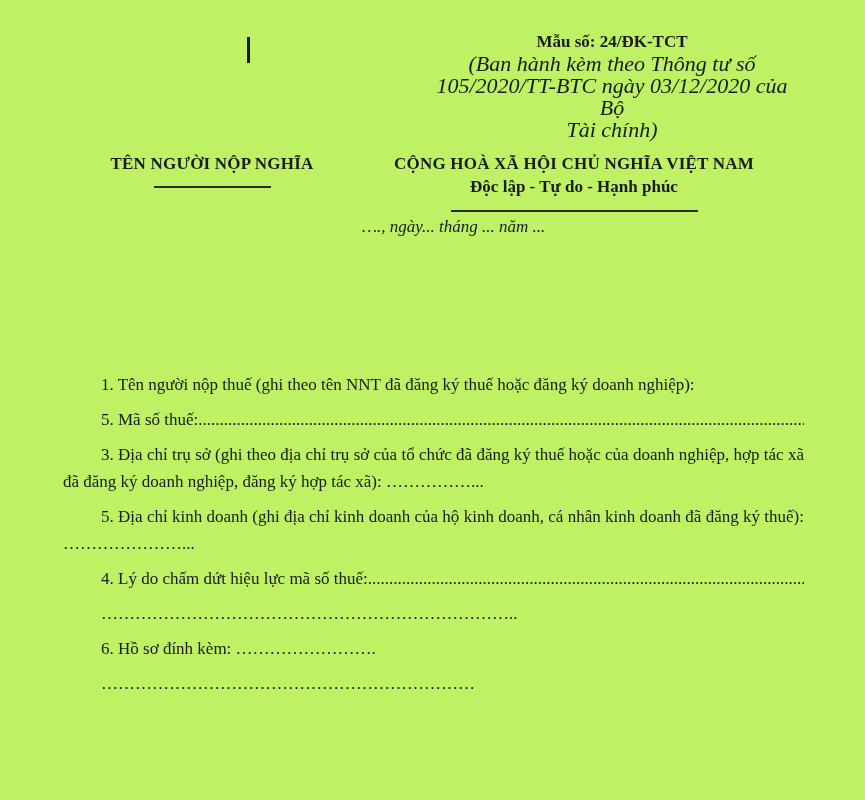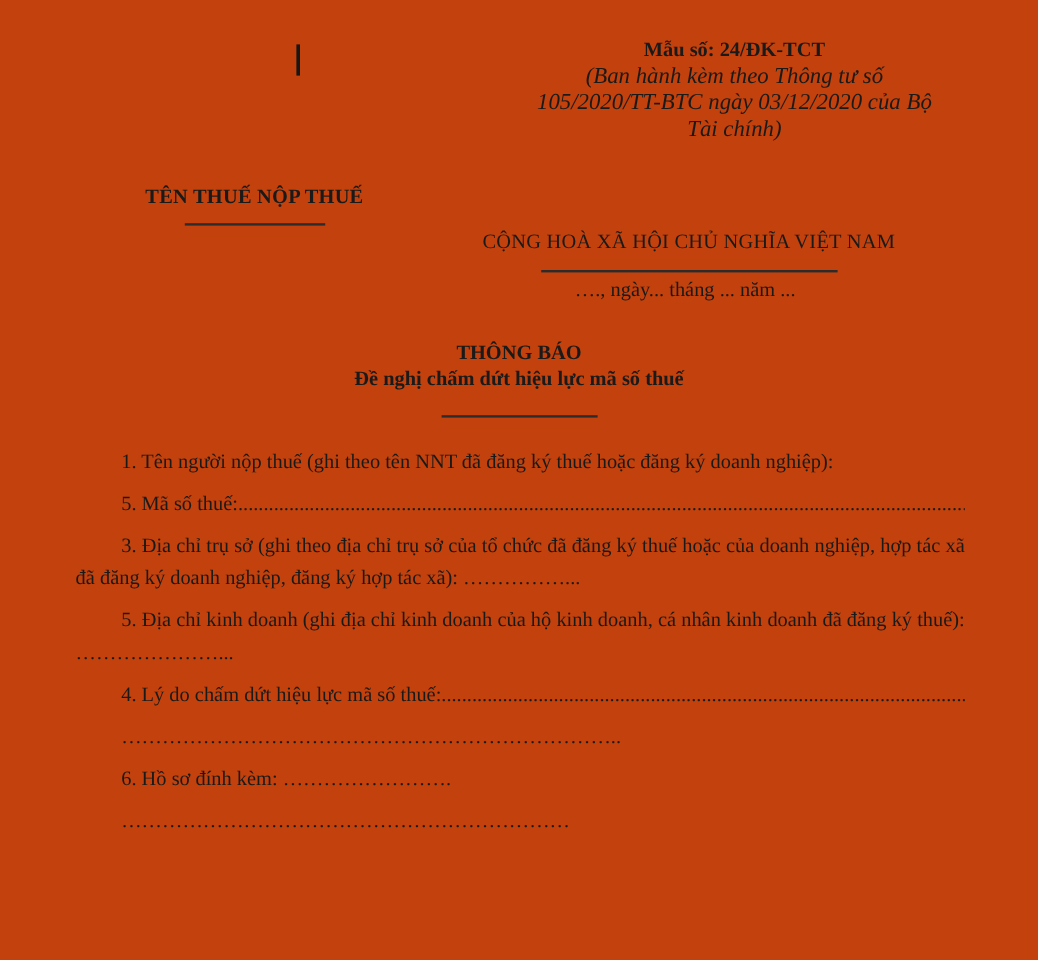--- a/index.html
+++ b/index.html
@@ -2,49 +2,49 @@
 <html><head>
 <meta charset="utf-8">
 <style>
   * { margin: 0; padding: 0; box-sizing: border-box; }
   html, body { background: #ffffff; }
   body {
     width: 865px; height: 800px;
     font-family: "Liberation Serif", serif;
     color: #1a1a1a;
   }
-  .page { position: relative; width: 865px; height: 800px; background: #c2410c; overflow: hidden; }
+  .page { position: relative; width: 865px; height: 800px; background: #bef264; overflow: hidden; }
 
   .caret { position: absolute; left: 247px; top: 37px; width: 3px; height: 26px; background: #171717; }
 
   .form-meta {
     position: absolute; left: 436px; top: 31px; width: 352px;
     text-align: center; font-size: 17px; line-height: 22px;
   }
   .form-meta .num { font-weight: bold; }
-  .form-meta .note { font-style: italic; font-size: 19px; white-space: pre-line; }
+  .form-meta .note { font-style: italic; font-size: 22px; white-space: pre-line; }
 
   .sender {
     position: absolute; left: 78px; top: 152px; width: 268px;
     text-align: center; font-size: 17px; line-height: 23px;
   }
   .sender .t { font-weight: bold; letter-spacing: .2px; }
 
   .rule { height: 0; border-top: 2px solid #2b2b2b; }
   .rule-sender   { width: 117px; margin: 11px auto 3px; }
   .rule-national { width: 247px; margin: 12px auto 0; }
   .rule-title    { width: 130px; margin: 19px auto 0; }
 
   .national {
     position: absolute; left: 362px; top: 152px; width: 424px;
     text-align: center; font-size: 17px; line-height: 23px;
   }
-  .national .c { font-weight: normal; letter-spacing: .2px; margin-top: 38px; }
+  .national .c { font-weight: bold; letter-spacing: .2px; }
   .national .m { font-weight: bold; }
-  .national .d { text-align: center; padding-right: 6px; margin-top: 3px; }
+  .national .d { font-style: italic; text-align: left; padding-right: 6px; margin-top: 3px; }
 
   .title-block {
     position: absolute; left: 0; top: 283px; width: 865px;
     text-align: center; font-size: 17px; line-height: 22px;
   }
   .title-block .h, .title-block .s { font-weight: bold; }
 
   .doc-body {
     position: absolute; left: 63px; top: 371px; width: 741px;
     font-size: 17px; line-height: 27px;
@@ -61,35 +61,31 @@
   <div class="caret"></div>
 
   <div class="form-meta">
     <div class="num">Mẫu số: 24/ĐK-TCT</div>
     <div class="note">(Ban hành kèm theo Thông tư số
 105/2020/TT-BTC ngày 03/12/2020 của Bộ
 Tài chính)</div>
   </div>
 
   <div class="sender">
-    <div class="t">TÊN THUẾ NỘP THUẾ</div>
+    <div class="t">TÊN NGƯỜI NỘP NGHĨA</div>
     <div class="rule rule-sender"></div>
   </div>
 
   <div class="national">
     <div class="c">CỘNG HOÀ XÃ HỘI CHỦ NGHĨA VIỆT NAM</div>
+    <div class="m">Độc lập - Tự do - Hạnh phúc</div>
     <div class="rule rule-national"></div>
     <div class="d">…., ngày... tháng ... năm ...</div>
   </div>
 
-  <div class="title-block">
-    <div class="h">THÔNG BÁO</div>
-    <div class="s">Đề nghị chấm dứt hiệu lực mã số thuế</div>
-    <div class="rule rule-title"></div>
-  </div>
 
   <div class="doc-body">
 
     <p><span>1. Tên người nộp thuế </span><span class="italic">(ghi theo tên NNT đã đăng ký thuế hoặc đăng ký doanh nghiệp):</span></p>
 
     <p class="oneline"><span>5. Mã số thuế:</span><span>................................................................................................................................................................</span></p>
 
     <p><span>3. Địa chỉ trụ sở </span><span class="italic">(ghi theo địa chỉ trụ sở của tổ chức đã đăng ký thuế hoặc của doanh nghiệp, hợp tác xã đã đăng ký doanh nghiệp, đăng ký hợp tác xã): ……………...</span></p>
 
     <p><span>5. Địa chỉ kinh doanh </span><span class="italic">(ghi địa chỉ kinh doanh của hộ kinh doanh, cá nhân kinh doanh đã đăng ký thuế): …………………...</span></p>

